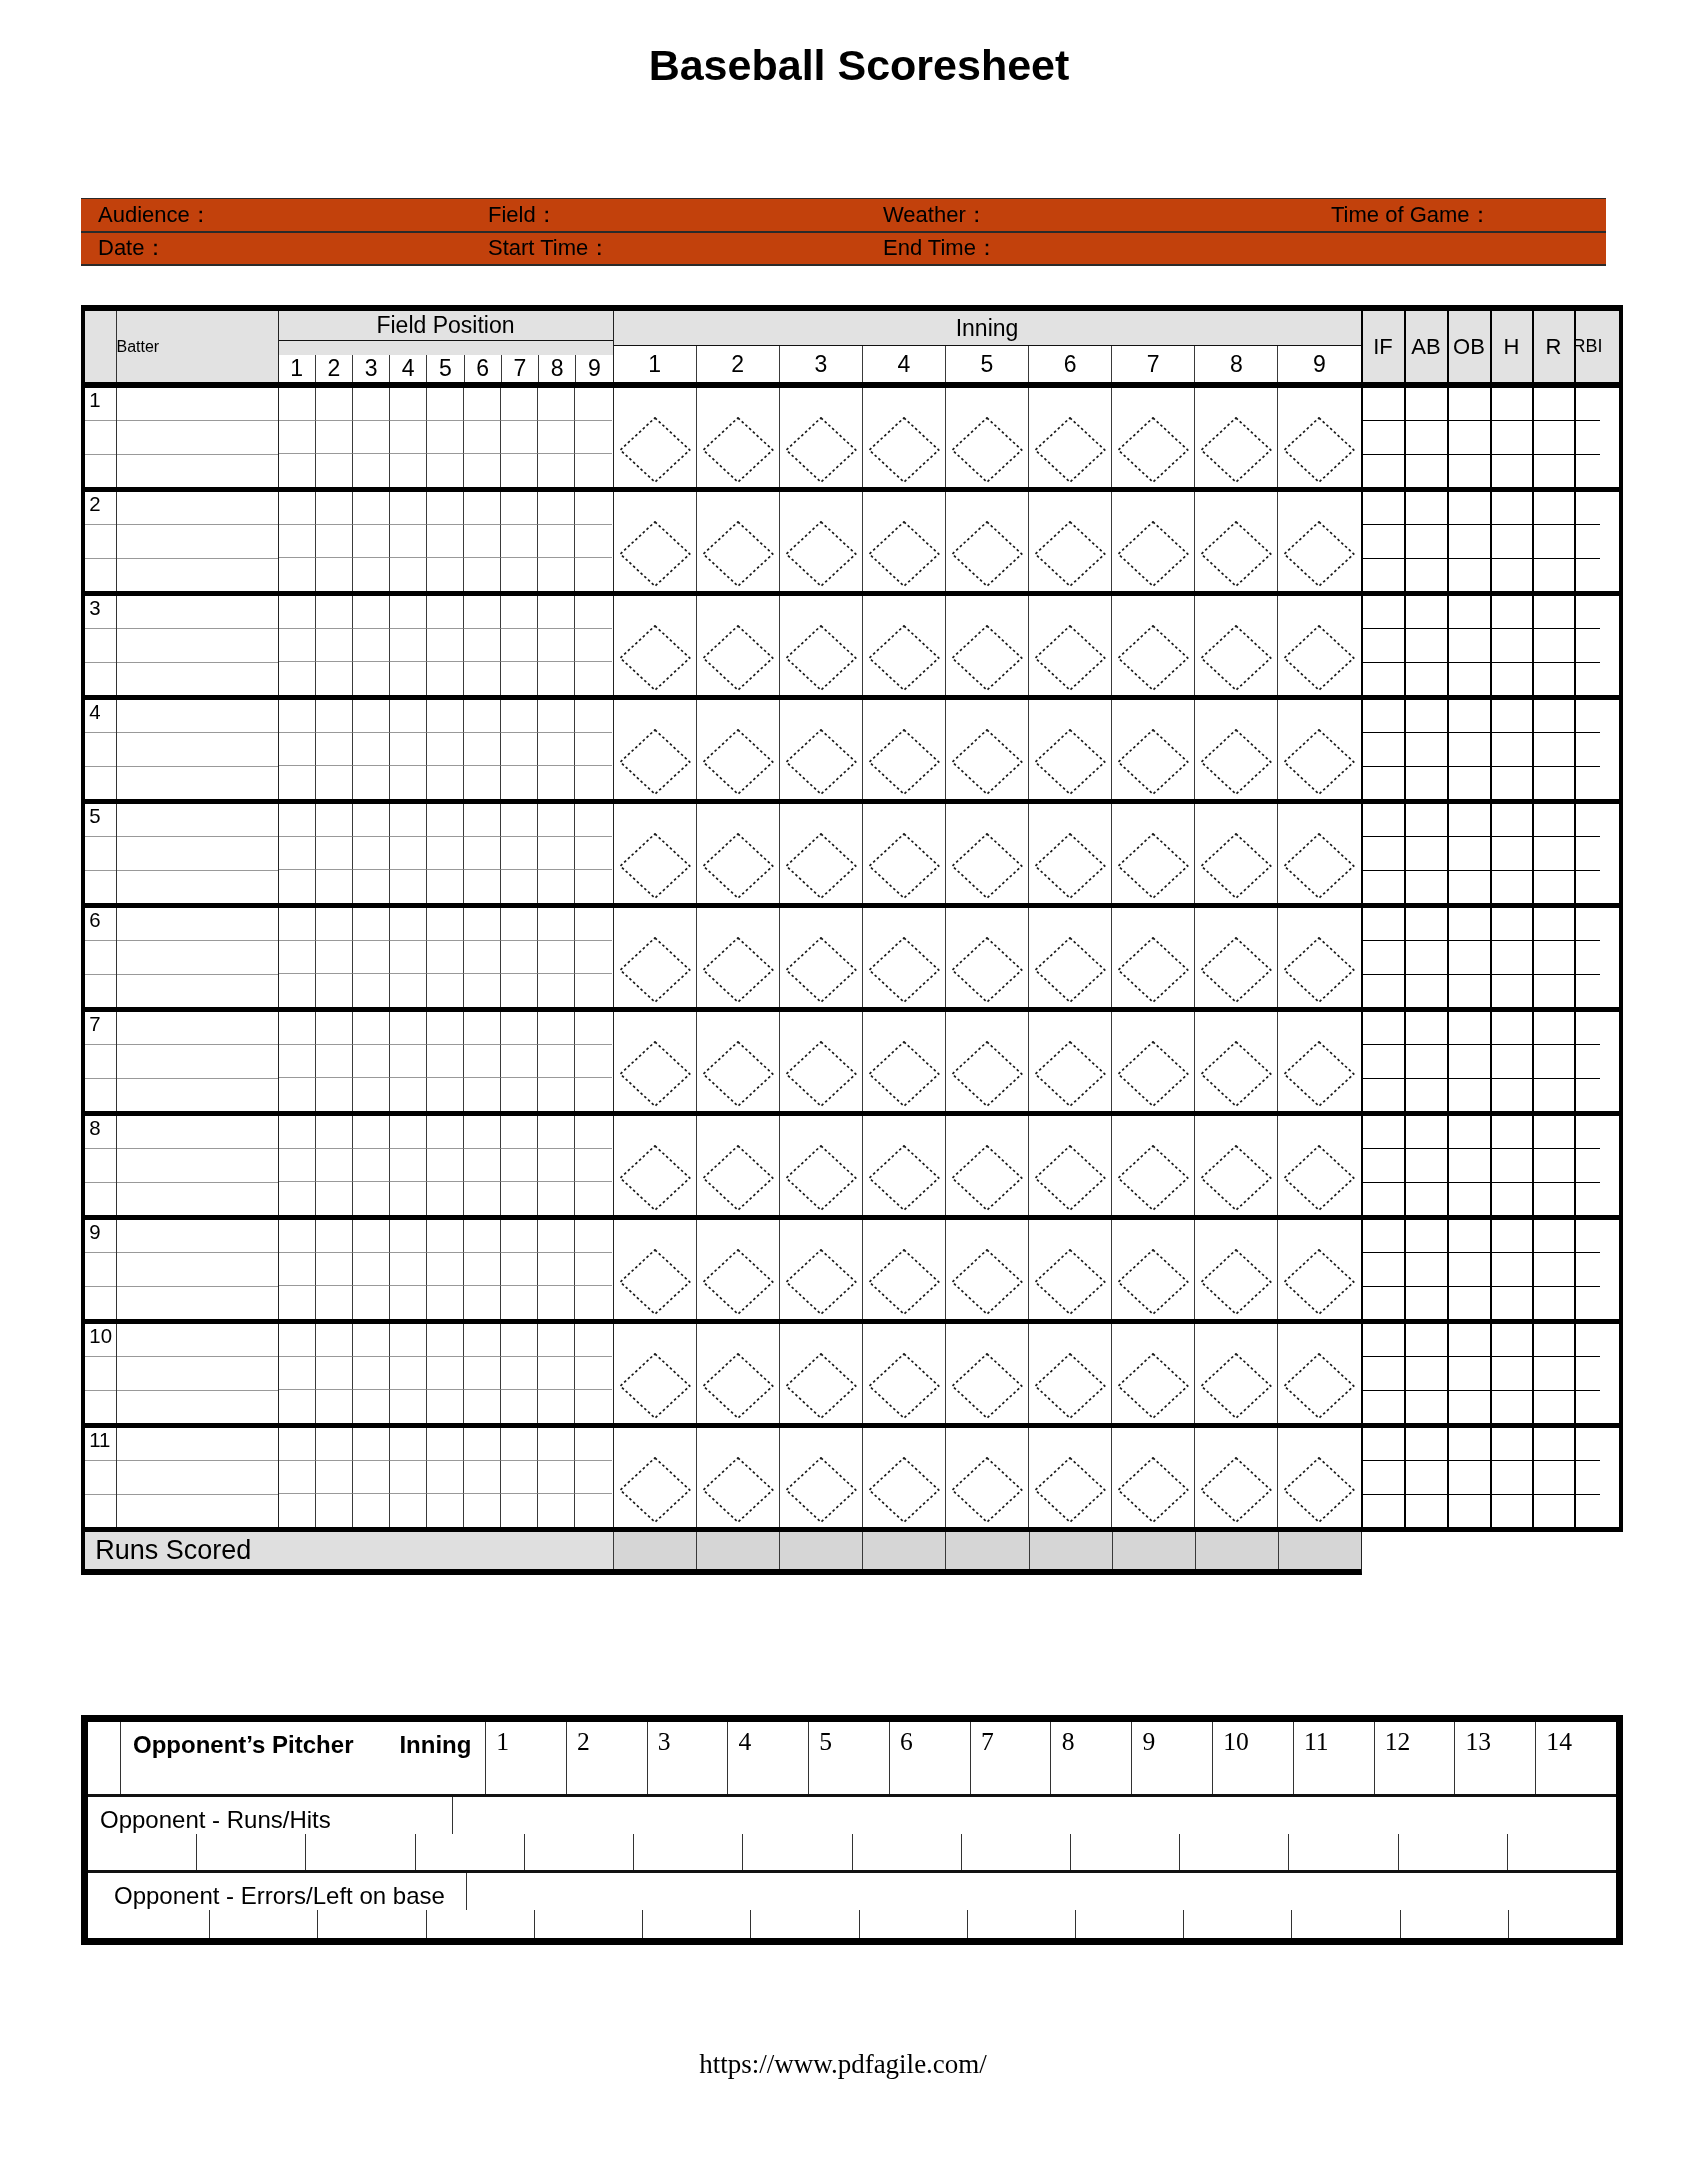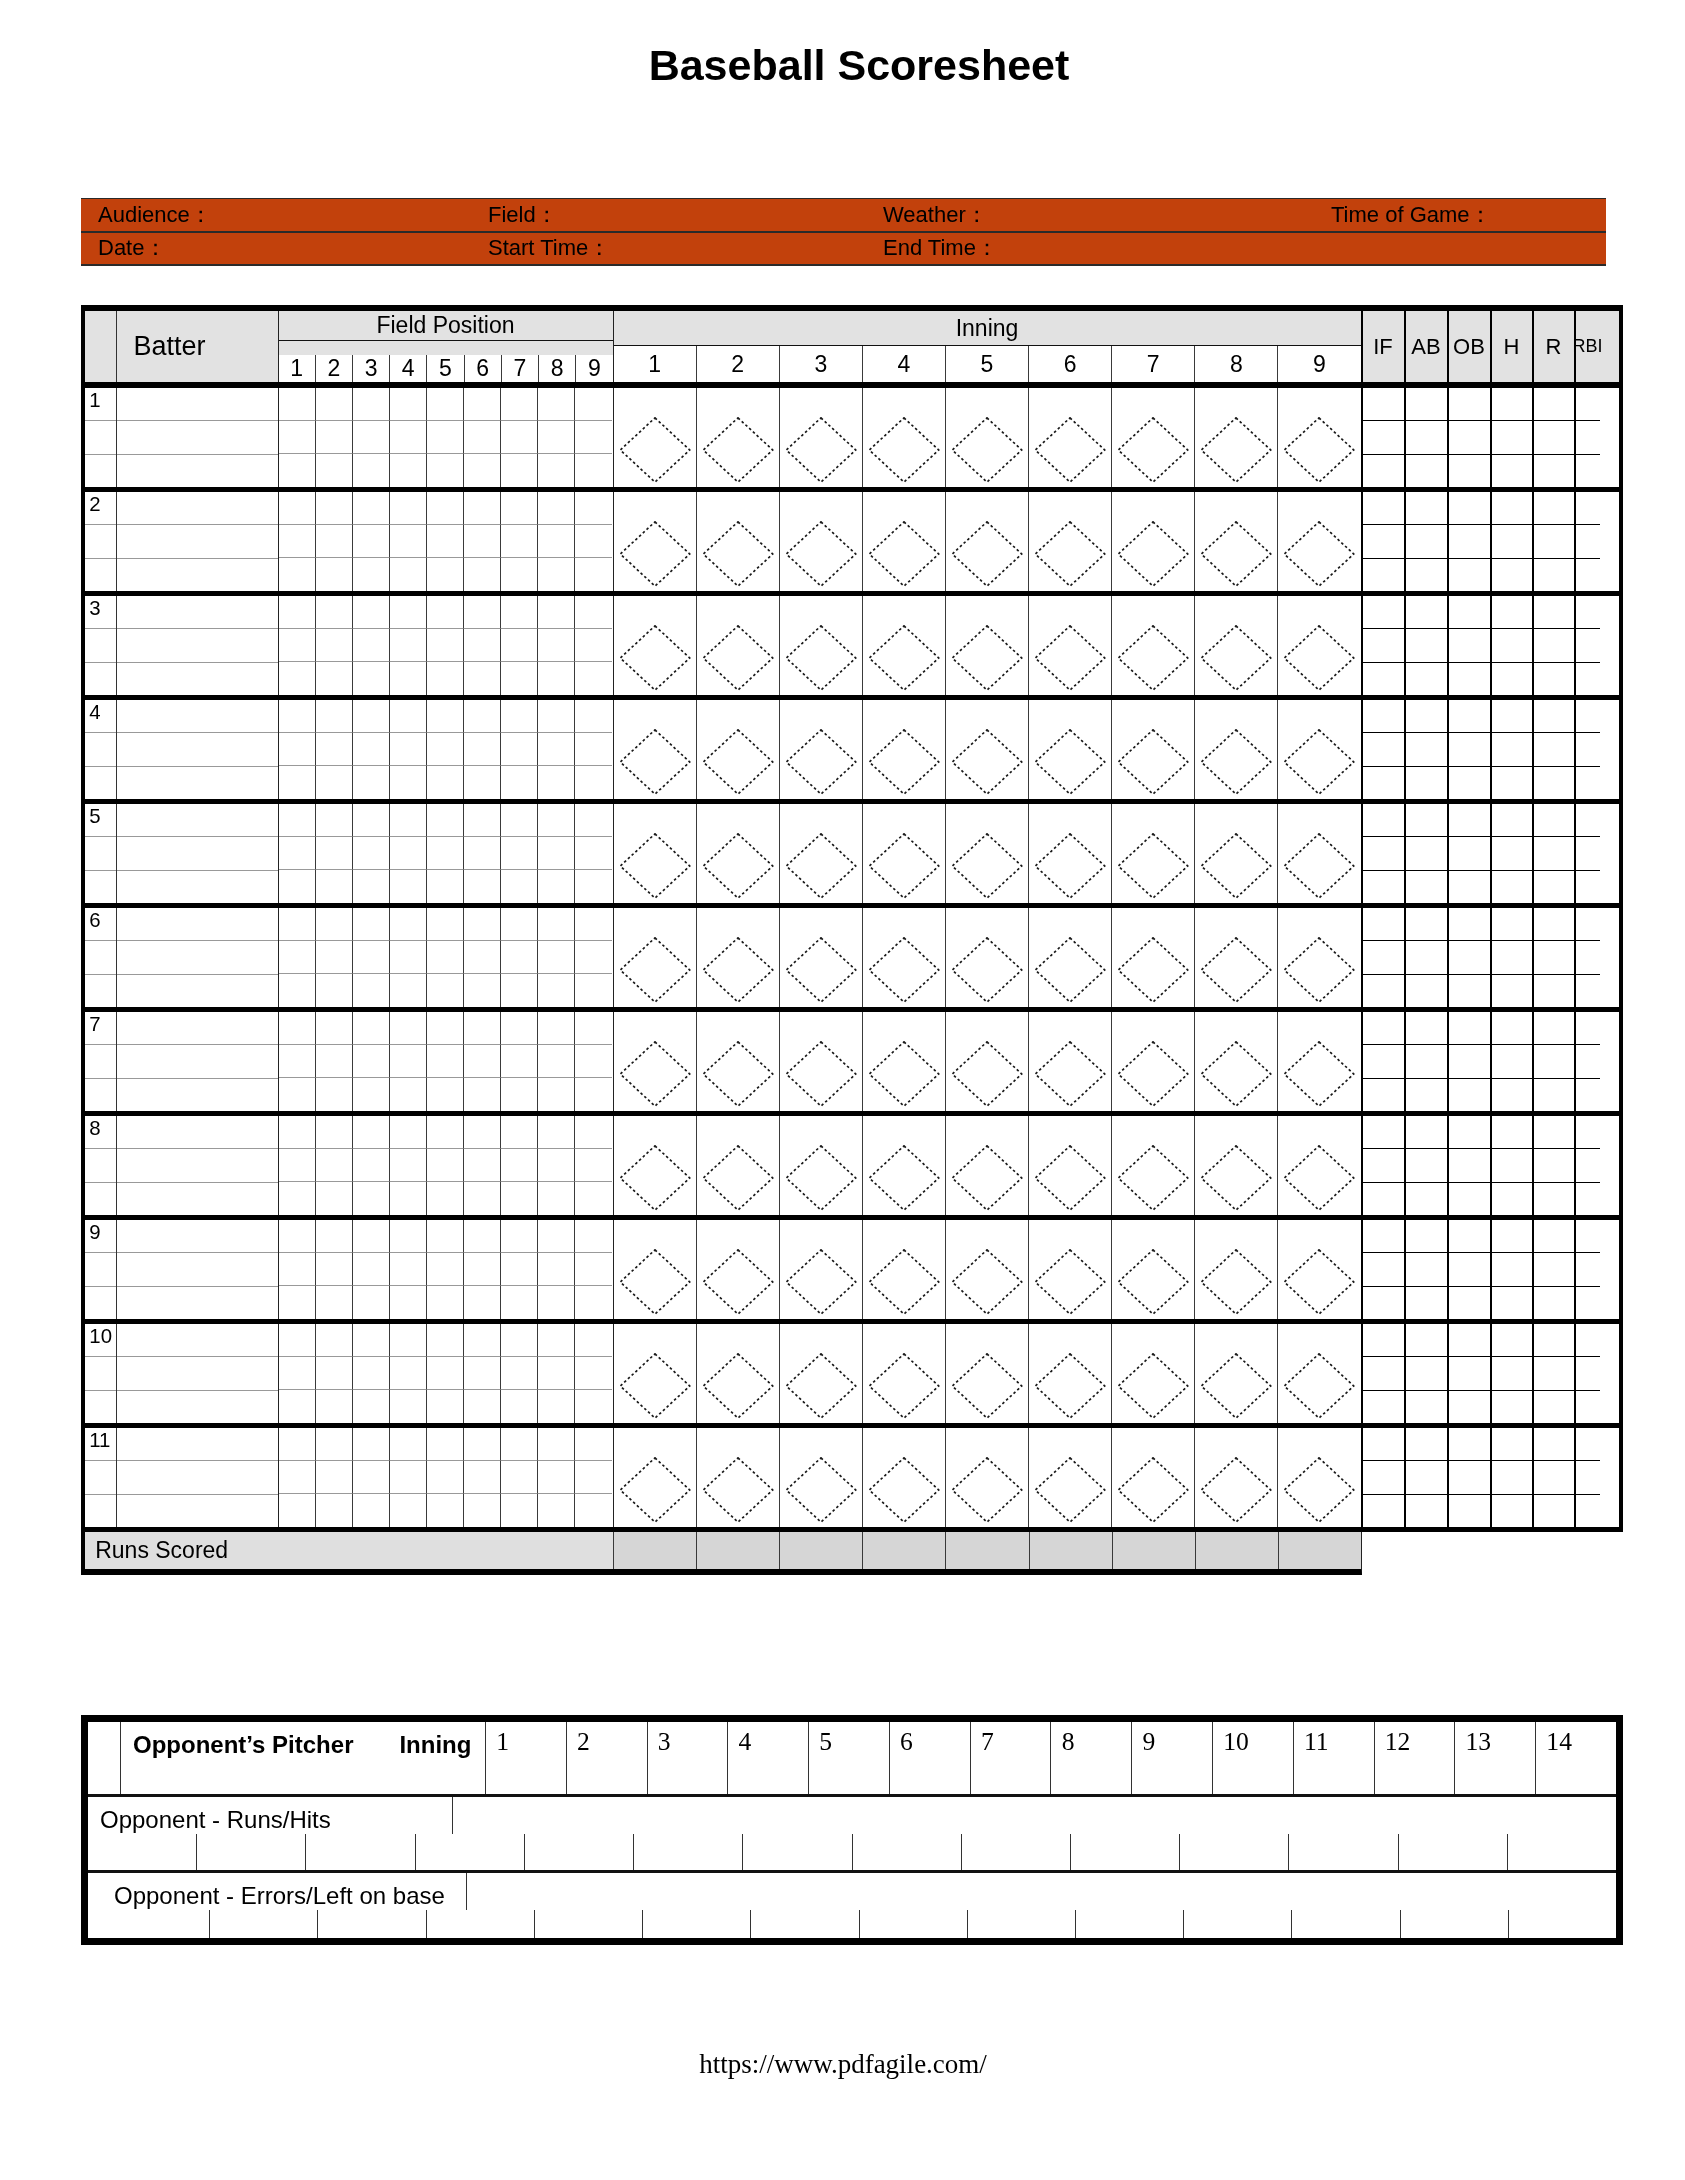--- a/index.html
+++ b/index.html
@@ -20,21 +20,21 @@
   
   .maintable { position:absolute; left:81px; top:305px; }
   .mt-header {
     display:flex; width:1542px; height:83px; box-sizing:border-box;
     border-top:6px solid #000; border-bottom:6px solid #000;
     border-left:4.3px solid #000; border-right:4.3px solid #000;
     background:#e2e2e2;
   }
   .h-cellA { width:31.5px; border-right:1.7px solid #333; box-sizing:border-box; }
   .h-batter { width:162px; border-right:1.7px solid #222; box-sizing:border-box;
-    display:flex; align-items:center; padding-left:17px; font-size:27px; }
+    display:flex; align-items:center; padding-left:0; font-size:16px; }
   .h-block { display:flex; flex-direction:column; box-sizing:border-box; }
   .h-fp { width:335px; border-right:1.7px solid #222;gap:14px; }
   .h-inning { width:747px; }
   .h-block-title { height:34px; border-bottom:1.7px solid #111;
     display:flex; align-items:center; justify-content:center; font-size:23px; }
   .h-nums { flex:1; display:flex; background:#fff; }
   .h-num { flex:1; display:flex; align-items:center; justify-content:center;
     font-size:23px; border-right:1.7px solid #3a3a3a; box-sizing:border-box; }
   .h-num.lastc { border-right:none; }
   .h-stats { width:258px; display:flex; }
@@ -69,21 +69,21 @@
   .g-stats { width:258px; display:flex; }
   .stat-col { border-left:2.1px solid #000; box-sizing:border-box; display:flex; flex-direction:column; }
   .stat-sub { flex:1; border-bottom:1.7px solid #000; }
   .stat-sub.last { border-bottom:none; }
   
   .mt-runs {
     display:flex; width:1281px; height:43px; box-sizing:border-box;
     border-left:4.3px solid #000; border-right:1.7px solid #222; border-bottom:6px solid #000;
   }
   .runs-label { width:528px; box-sizing:border-box; background:#dfdfdf;
-    display:flex; align-items:center; padding-left:10.2px; font-size:23px; }
+    display:flex; align-items:center; padding-left:10.2px; font-size:27px; }
   .runs-cells { flex:1; display:flex; }
   .runs-cell { flex:1; background:#d6d6d6; border-left:1.7px solid #3a3a3a; box-sizing:border-box; }
   
   .opptable { position:absolute; left:81px; top:1715px; width:1542px;
     border:7.7px solid #000; box-sizing:border-box; }
   .opp-row { display:flex; height:72px; box-sizing:border-box; }
   .opp-row + .opp-row { border-top:3.4px solid #111; height:76px;flex-direction:column; }
   .opp-row:last-child { height:68px;padding-left:14px; }
   .opp-colA { width:33px; border-right:1.7px solid #333; box-sizing:border-box; }
   .opp-label { width:365px; border-right:1.7px solid #333; box-sizing:border-box;

